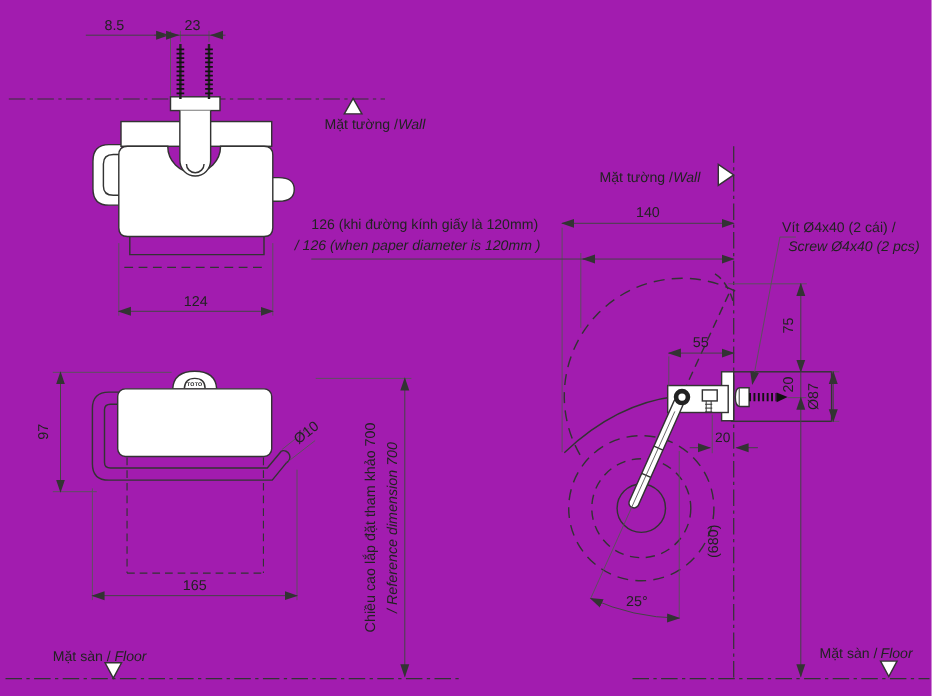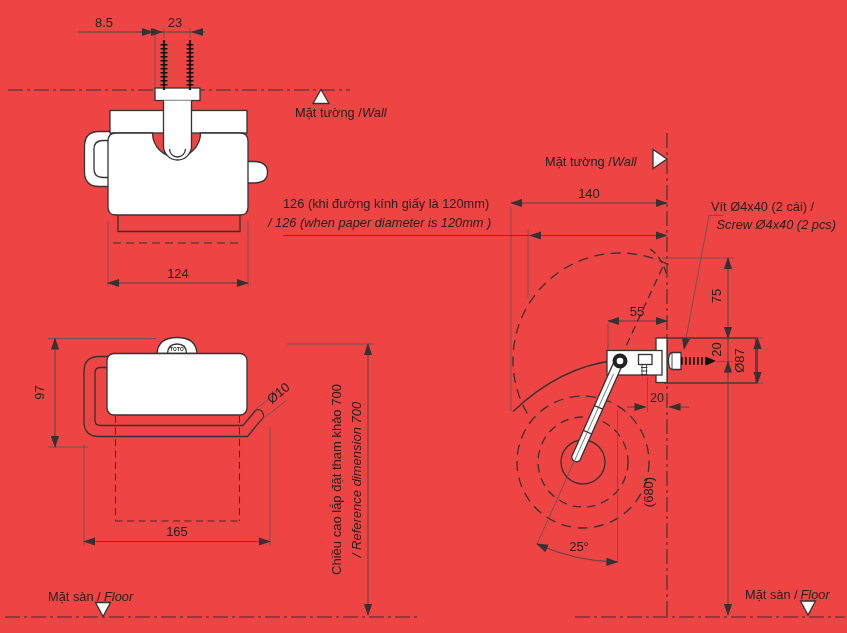--- a/index.html
+++ b/index.html
@@ -1,16 +1,16 @@
 <!DOCTYPE html>
 <html><head>
 <meta charset="utf-8">
 <style>
   html,body{margin:0;padding:0;background:#fff;}
-  .sheet{position:relative;width:847px;height:633px;background:#ef4444;overflow:hidden;}
+  .sheet{position:relative;width:847px;height:633px;background:#a21caf;overflow:hidden;}
   svg{display:block;}
   text{font-family:"Liberation Sans","DejaVu Sans",sans-serif;fill:#222;}
   .dim{font-size:13px;}
   .dim-s{font-size:12.5px;}
   .note{font-size:12.8px;}
   .it{font-style:italic;}
   .brand{font-size:4.8px;font-weight:bold;letter-spacing:.2px;}
   .geo{stroke:#333;fill:none;stroke-width:1.3;}
   .geow{stroke:#333;fill:#fff;stroke-width:1.3;}
   .thin{stroke:#555;fill:none;stroke-width:0.8;}

